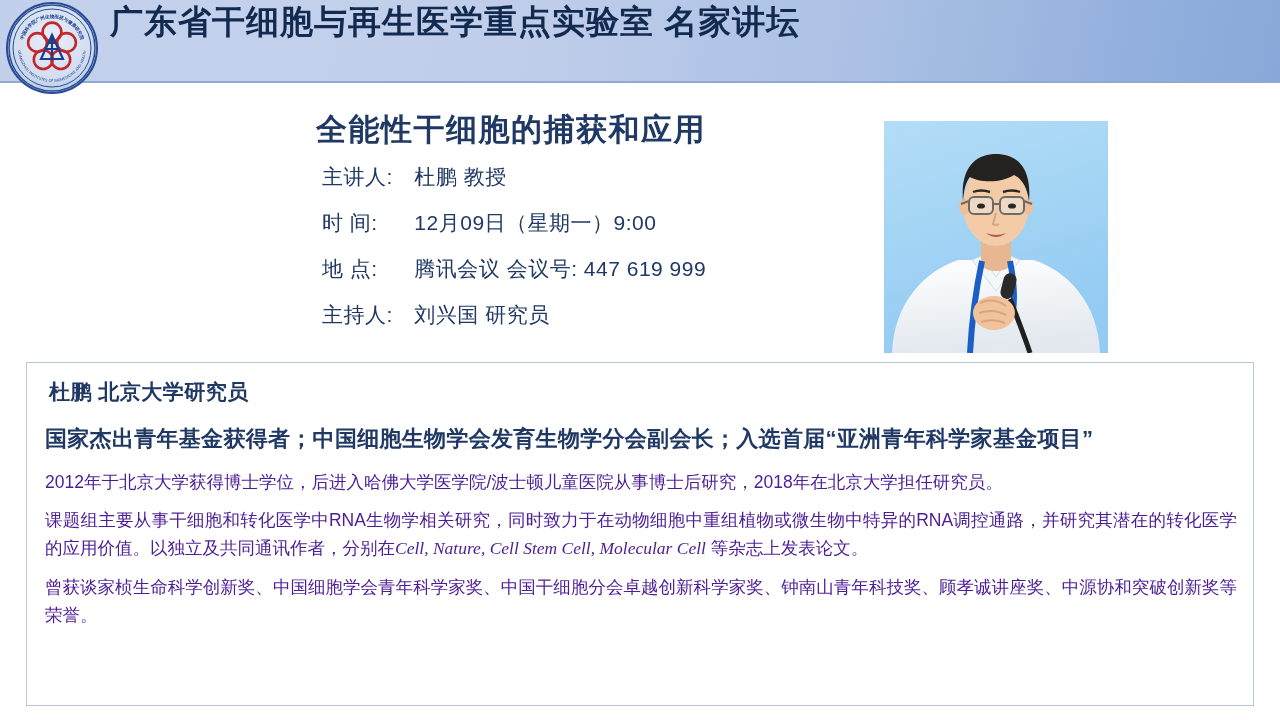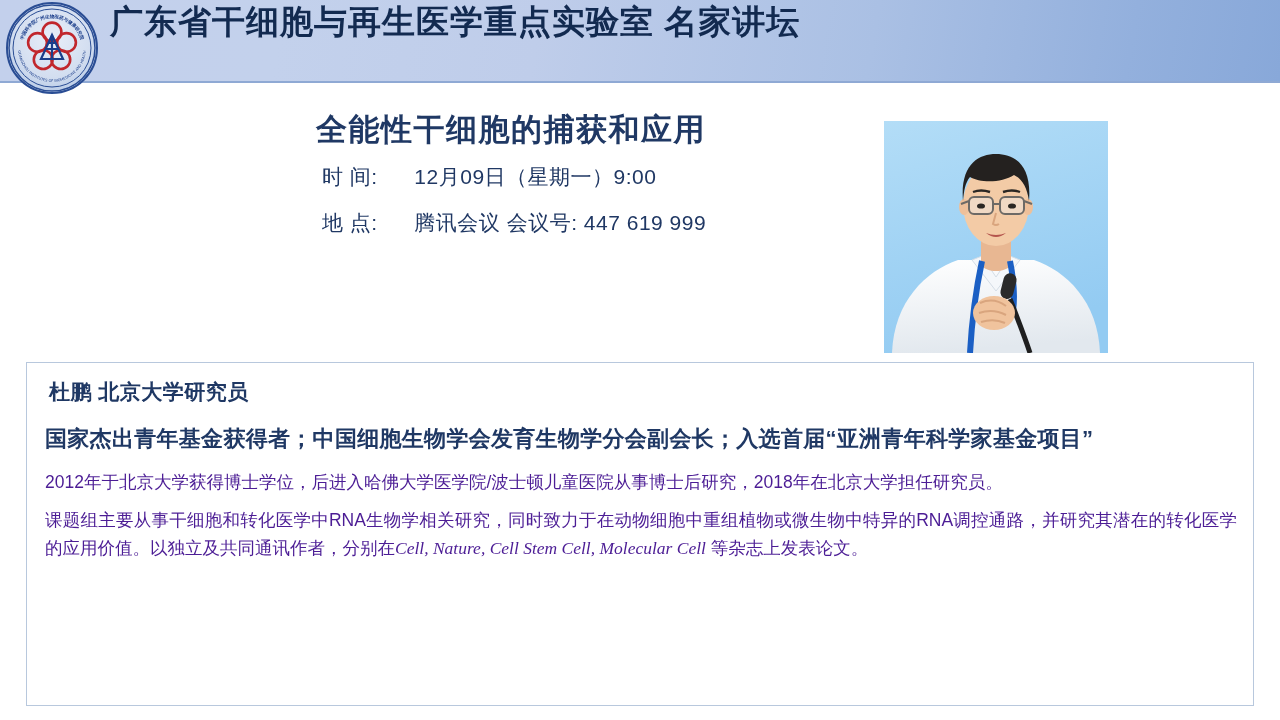--- a/index.html
+++ b/index.html
@@ -183,26 +183,34 @@
       <textPath href="#arcBot" startOffset="50%" text-anchor="middle">GUANGZHOU INSTITUTES OF BIOMEDICINE AND HEALTH</textPath>
     </text>
   </svg>
 </div>
 
 <div class="title-block">
   <div class="lecture-title">全能性干细胞的捕获和应用</div>
 
   <div class="info-list">
     <div class="info-row">
+      <span class="info-label">主讲人:</span>
+      <span class="info-value">杜鹏 教授</span>
+    </div>
+    <div class="info-row">
       <span class="info-label">时   间:</span>
       <span class="info-value">12月09日（星期一）9:00</span>
     </div>
     <div class="info-row">
       <span class="info-label">地   点:</span>
       <span class="info-value">腾讯会议 会议号: 447 619 999</span>
+    </div>
+    <div class="info-row">
+      <span class="info-label">主持人:</span>
+      <span class="info-value">刘兴国 研究员</span>
     </div>
   </div>
 </div>
 
 <div class="photo-frame">
   <svg width="224" height="232" viewBox="0 0 224 232" xmlns="http://www.w3.org/2000/svg">
     <defs>
       <linearGradient id="bgsky" x1="0" y1="0" x2="0.3" y2="1">
         <stop offset="0%" stop-color="#b3ddf7"></stop>
         <stop offset="100%" stop-color="#93cbf2"></stop>
@@ -257,13 +265,14 @@
   </svg>
 </div>
 
 <div class="bio-box">
   <div class="bio-name">杜鹏  北京大学研究员</div>
   <div class="bio-honors">国家杰出青年基金获得者；中国细胞生物学会发育生物学分会副会长；入选首届“亚洲青年科学家基金项目”</div>
   <div class="bio-para">2012年于北京大学获得博士学位，后进入哈佛大学医学院/波士顿儿童医院从事博士后研究，2018年在北京大学担任研究员。</div>
   <div class="bio-para">
     <span>课题组主要从事干细胞和转化医学中RNA生物学相关研究，同时致力于在动物细胞中重组植物或微生物中特异的RNA调控通路，并研究其潜在的转化医学的应用价值。以独立及共同通讯作者，分别在</span><span class="journal">Cell, Nature, Cell Stem Cell, Molecular Cell</span><span> 等杂志上发表论文。</span>
   </div>
+  <div class="bio-para">曾获谈家桢生命科学创新奖、中国细胞学会青年科学家奖、中国干细胞分会卓越创新科学家奖、钟南山青年科技奖、顾孝诚讲座奖、中源协和突破创新奖等荣誉。</div>
 </div>
 
 </body></html>

